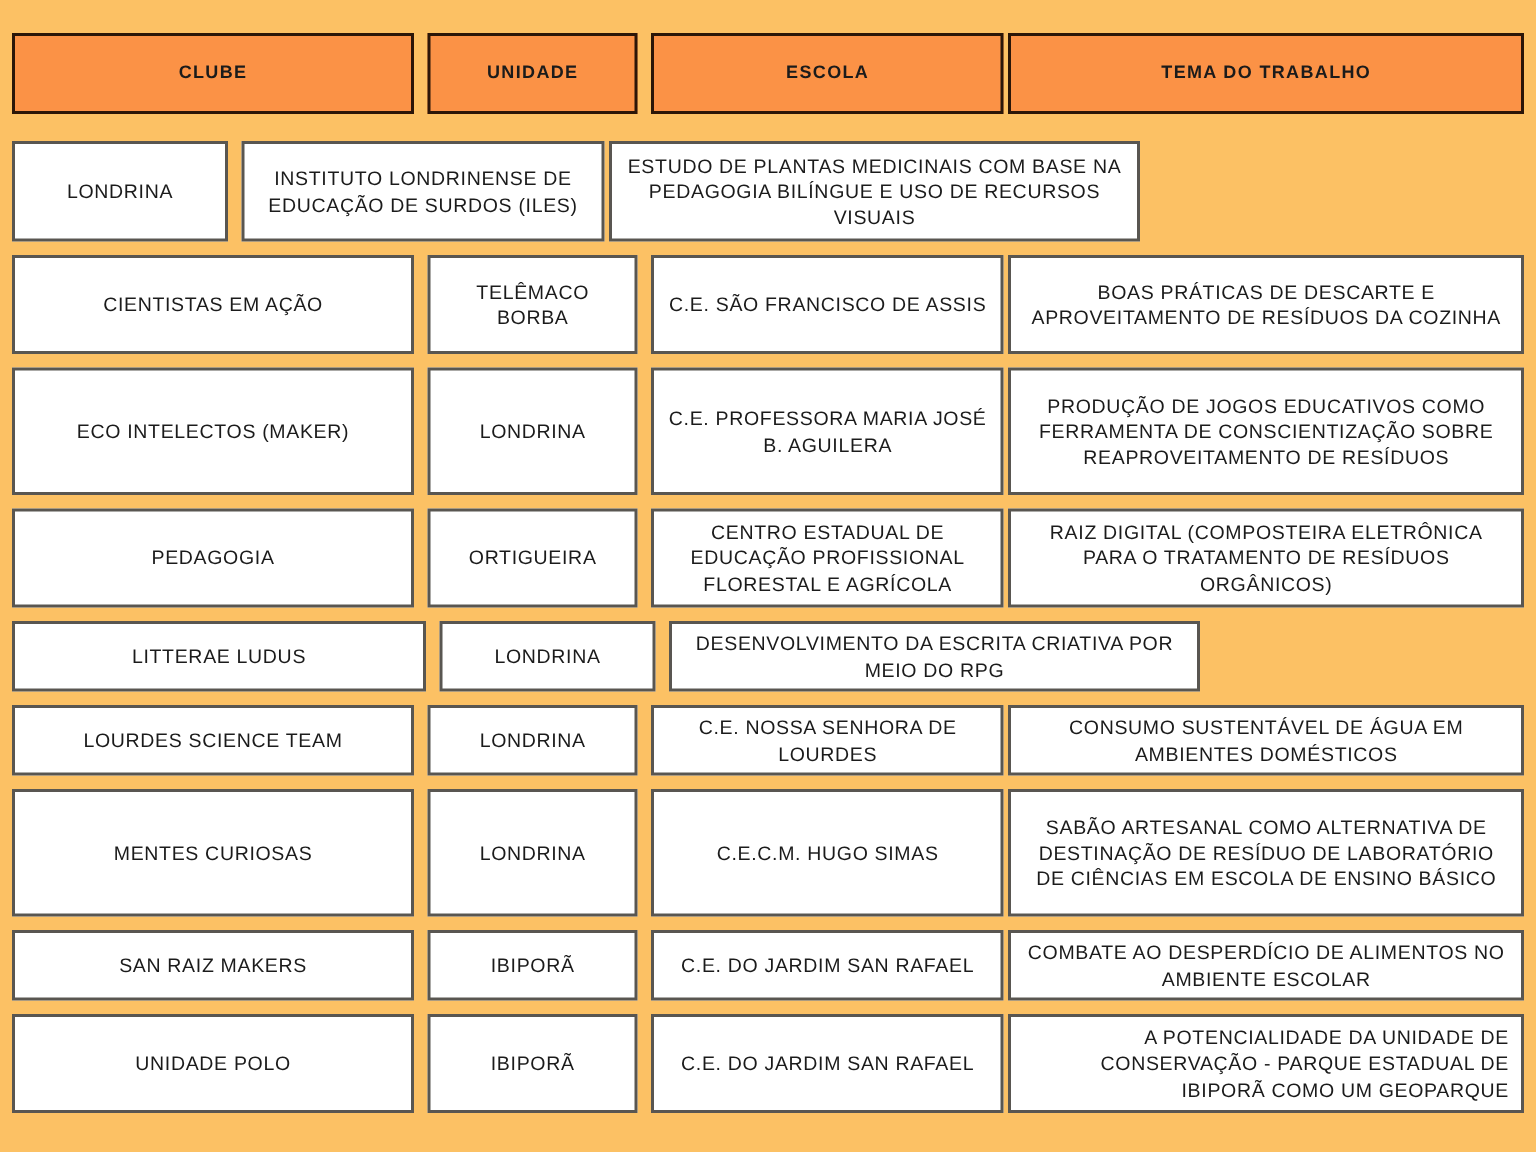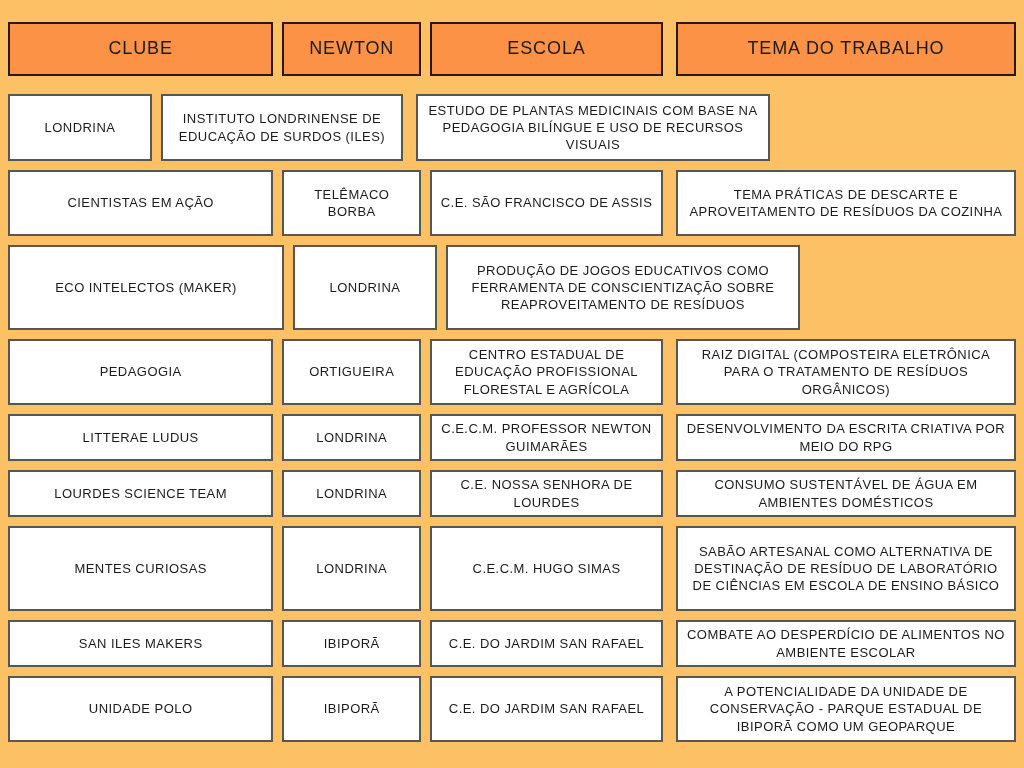--- a/index.html
+++ b/index.html
@@ -32,58 +32,58 @@
     text-align: center;
     padding: 6px 8px;
     line-height: 1.32;
     letter-spacing: 0.45px;
     color: #1b1b1b;
     font-size: 13px;
   }
   
   .c1 { width: 276px; margin-right: 9px; }
   .c2 { width: 144px; margin-right: 9px; }
-  .c3 { width: 242px; margin-right: 13px; }
+  .c3 { width: 242px; margin-right: 3px; }
   .c4 { width: 354px; }
 
   .header-row { margin-bottom: 18px; }
   .header-row .cell {
     background: #FB9246;
     border: 2px solid #2b1608;
-    font-weight: normal;
-    font-size: 18px;
+    font-weight: bold;
+    font-size: 12px;
     letter-spacing: 0.9px;
     height: 54px;
   }
   .body-row .cell {
     background: #FFFFFF;
     border: 2px solid #595651;
   }
   .body-row.h1 .cell { height: 67px; }
   .body-row.h2 .cell { height: 66px; }
   .body-row.h3 .cell { height: 85px; }
   .body-row.h4 .cell { height: 66px; }
   .body-row.h5 .cell { height: 47px; }
   .body-row.h6 .cell { height: 47px; }
   .body-row.h7 .cell { height: 85px; }
   .body-row.h8 .cell { height: 47px; }
-  .body-row.h9 .cell { height: 66px; }
+  .body-row.h9 .cell { height: 66px; text-align: right; }
   .cell-text { display: block; }
 </style>
 </head>
 <body>
 
 <div class="table-wrap">
 
   <div class="row header-row">
     <div class="cell c1">
       <span class="cell-text">CLUBE</span>
     </div>
     <div class="cell c2">
-      <span class="cell-text">NEWTON</span>
+      <span class="cell-text">UNIDADE</span>
     </div>
     <div class="cell c3">
       <span class="cell-text">ESCOLA</span>
     </div>
     <div class="cell c4">
       <span class="cell-text">TEMA DO TRABALHO</span>
     </div>
   </div>
 
   <div class="row body-row h1">
@@ -102,31 +102,34 @@
     <div class="cell c1">
         <span class="cell-text">CIENTISTAS EM AÇÃO</span>
       </div>
     <div class="cell c2">
         <span class="cell-text">TELÊMACO BORBA</span>
       </div>
     <div class="cell c3">
         <span class="cell-text">C.E. SÃO FRANCISCO DE ASSIS</span>
       </div>
     <div class="cell c4">
-        <span class="cell-text">TEMA PRÁTICAS DE DESCARTE E APROVEITAMENTO DE RESÍDUOS DA COZINHA</span>
+        <span class="cell-text">BOAS PRÁTICAS DE DESCARTE E APROVEITAMENTO DE RESÍDUOS DA COZINHA</span>
       </div>
   </div>
 
   <div class="row body-row h3">
     <div class="cell c1">
         <span class="cell-text">ECO INTELECTOS (MAKER)</span>
       </div>
     <div class="cell c2">
         <span class="cell-text">LONDRINA</span>
       </div>
+    <div class="cell c3">
+        <span class="cell-text">C.E. PROFESSORA MARIA JOSÉ B. AGUILERA</span>
+      </div>
     <div class="cell c4">
         <span class="cell-text">PRODUÇÃO DE JOGOS EDUCATIVOS COMO FERRAMENTA DE CONSCIENTIZAÇÃO SOBRE REAPROVEITAMENTO DE RESÍDUOS</span>
       </div>
   </div>
 
   <div class="row body-row h4">
     <div class="cell c1">
         <span class="cell-text">PEDAGOGIA</span>
       </div>
     <div class="cell c2">
@@ -140,23 +143,20 @@
       </div>
   </div>
 
   <div class="row body-row h5">
     <div class="cell c1">
         <span class="cell-text">LITTERAE LUDUS</span>
       </div>
     <div class="cell c2">
         <span class="cell-text">LONDRINA</span>
       </div>
-    <div class="cell c3">
-        <span class="cell-text">C.E.C.M. PROFESSOR NEWTON GUIMARÃES</span>
-      </div>
     <div class="cell c4">
         <span class="cell-text">DESENVOLVIMENTO DA ESCRITA CRIATIVA POR MEIO DO RPG</span>
       </div>
   </div>
 
   <div class="row body-row h6">
     <div class="cell c1">
         <span class="cell-text">LOURDES SCIENCE TEAM</span>
       </div>
     <div class="cell c2">
@@ -180,21 +180,21 @@
     <div class="cell c3">
         <span class="cell-text">C.E.C.M. HUGO SIMAS</span>
       </div>
     <div class="cell c4">
         <span class="cell-text">SABÃO ARTESANAL COMO ALTERNATIVA DE DESTINAÇÃO DE RESÍDUO DE LABORATÓRIO DE CIÊNCIAS EM ESCOLA DE ENSINO BÁSICO</span>
       </div>
   </div>
 
   <div class="row body-row h8">
     <div class="cell c1">
-        <span class="cell-text">SAN ILES MAKERS</span>
+        <span class="cell-text">SAN RAIZ MAKERS</span>
       </div>
     <div class="cell c2">
         <span class="cell-text">IBIPORÃ</span>
       </div>
     <div class="cell c3">
         <span class="cell-text">C.E. DO JARDIM SAN RAFAEL</span>
       </div>
     <div class="cell c4">
         <span class="cell-text">COMBATE AO DESPERDÍCIO DE ALIMENTOS NO AMBIENTE ESCOLAR</span>
       </div>

